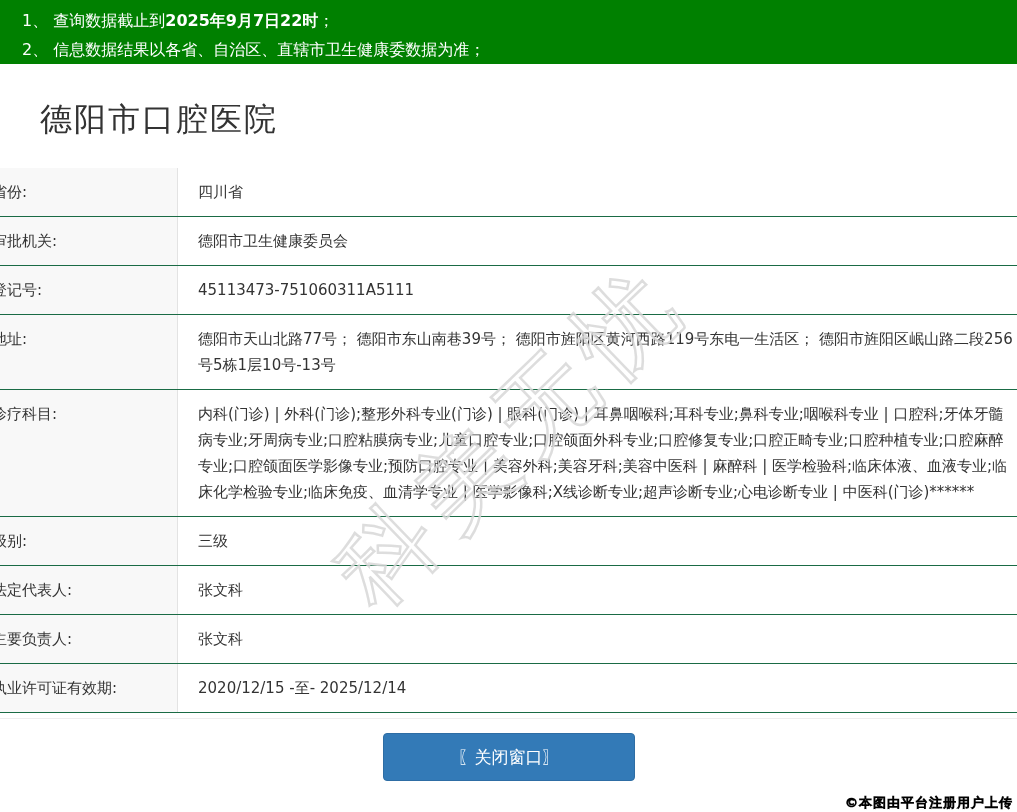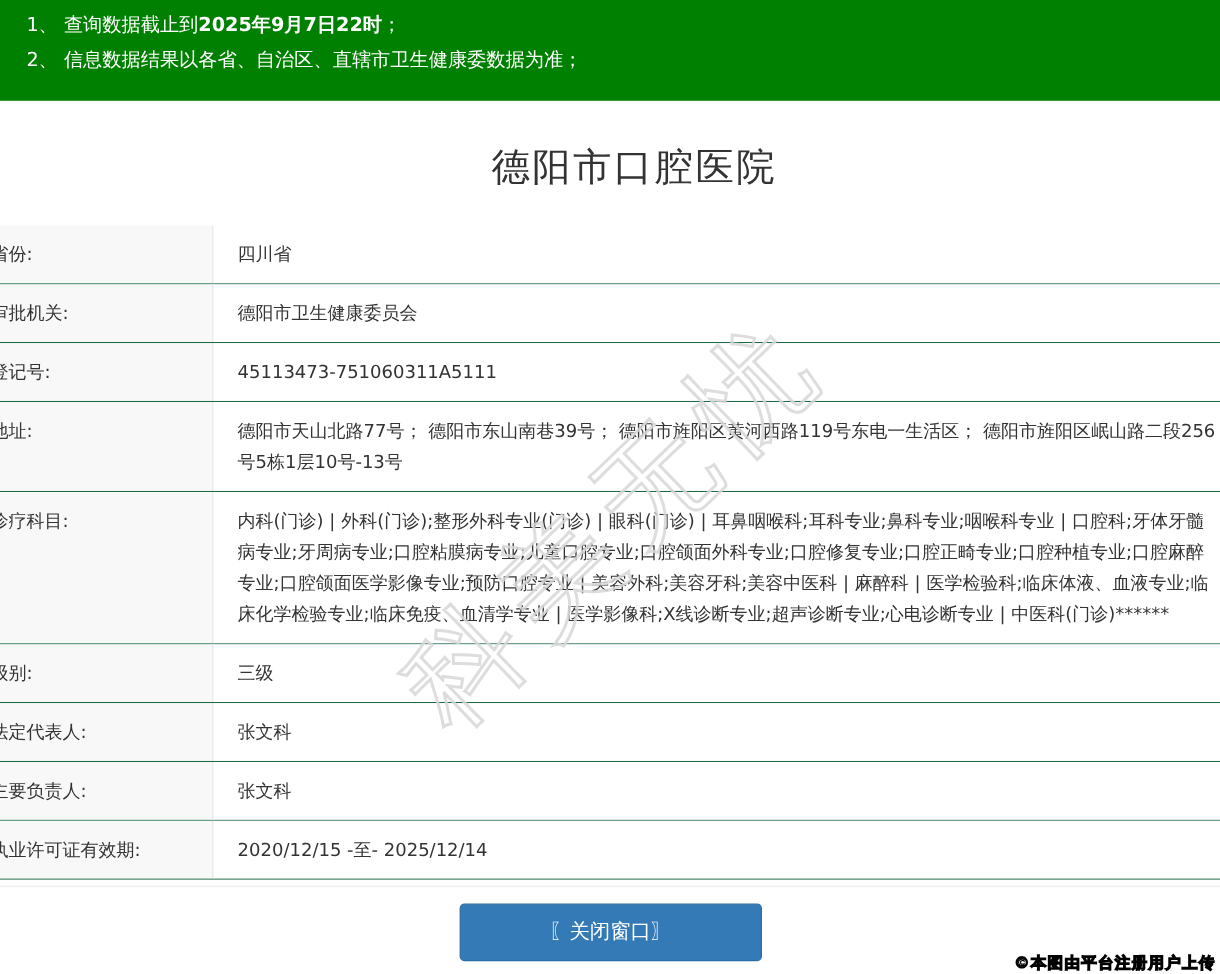--- a/index.html
+++ b/index.html
@@ -7,33 +7,32 @@
   body {
     position:relative;
     background:#fff;
     font-family:"DejaVu Sans","Liberation Sans",sans-serif;
     color:#333;
   }
   
   .banner {
     background:#008000;
     color:#fff;
-    height:84px;
+    height:64px;
     padding:6px 10px 0 22px;
   }
   .banner-line {
     font-size:16px;
     line-height:29px;
     white-space:nowrap;
   }
   .banner-line b { font-weight:bold; }
 
   
   .hospital-title {
-    text-align:center;
     font-size:32px;
     font-weight:400;
     color:#333;
     letter-spacing:2px;
     padding:34px 0 26px 0;
     margin-left:40px;
   }
 
   
   .info-table {
@@ -100,21 +99,21 @@
     pointer-events:none;
     z-index:5;
   }
 
   
   .stamp {
     position:absolute;
     right:4px;
     bottom:0px;
     font-size:13px;
-    font-weight:bold;
+    font-weight:normal;
     color:#fff;
     -webkit-text-stroke:1px #000;
     letter-spacing:1px;
     z-index:6;
     pointer-events:none;
   }
 </style>
 </head>
 <body>
 

